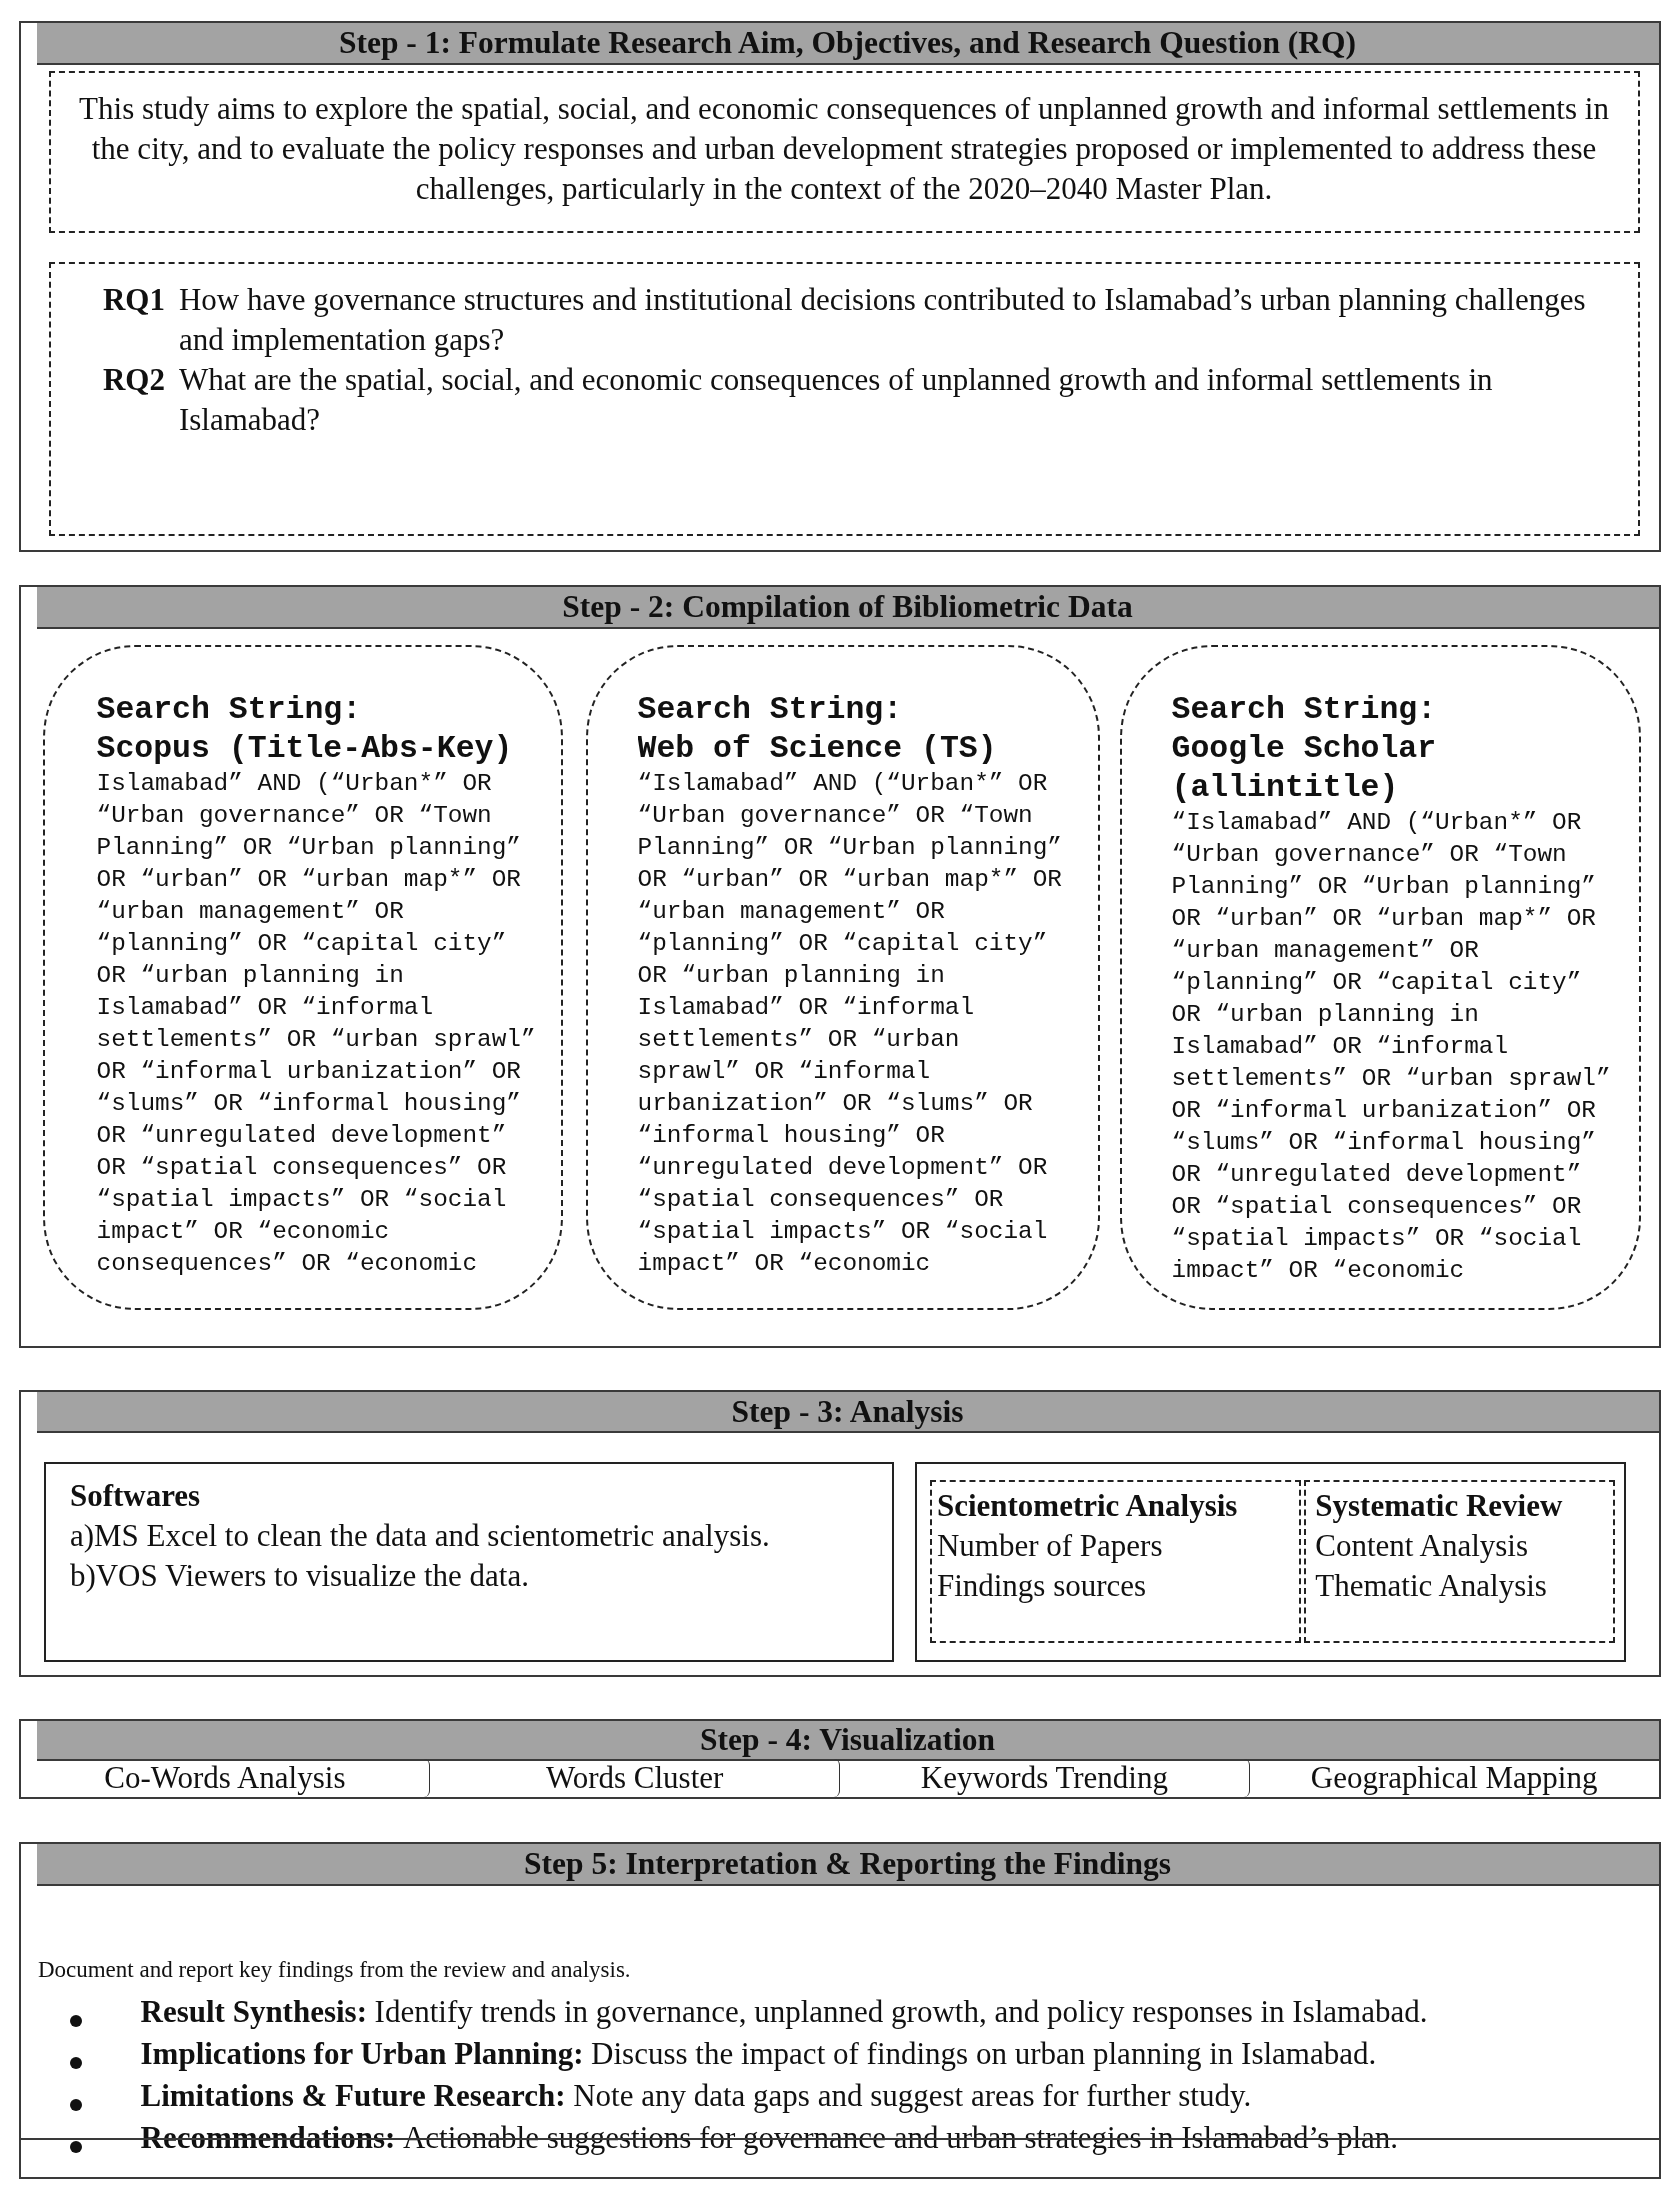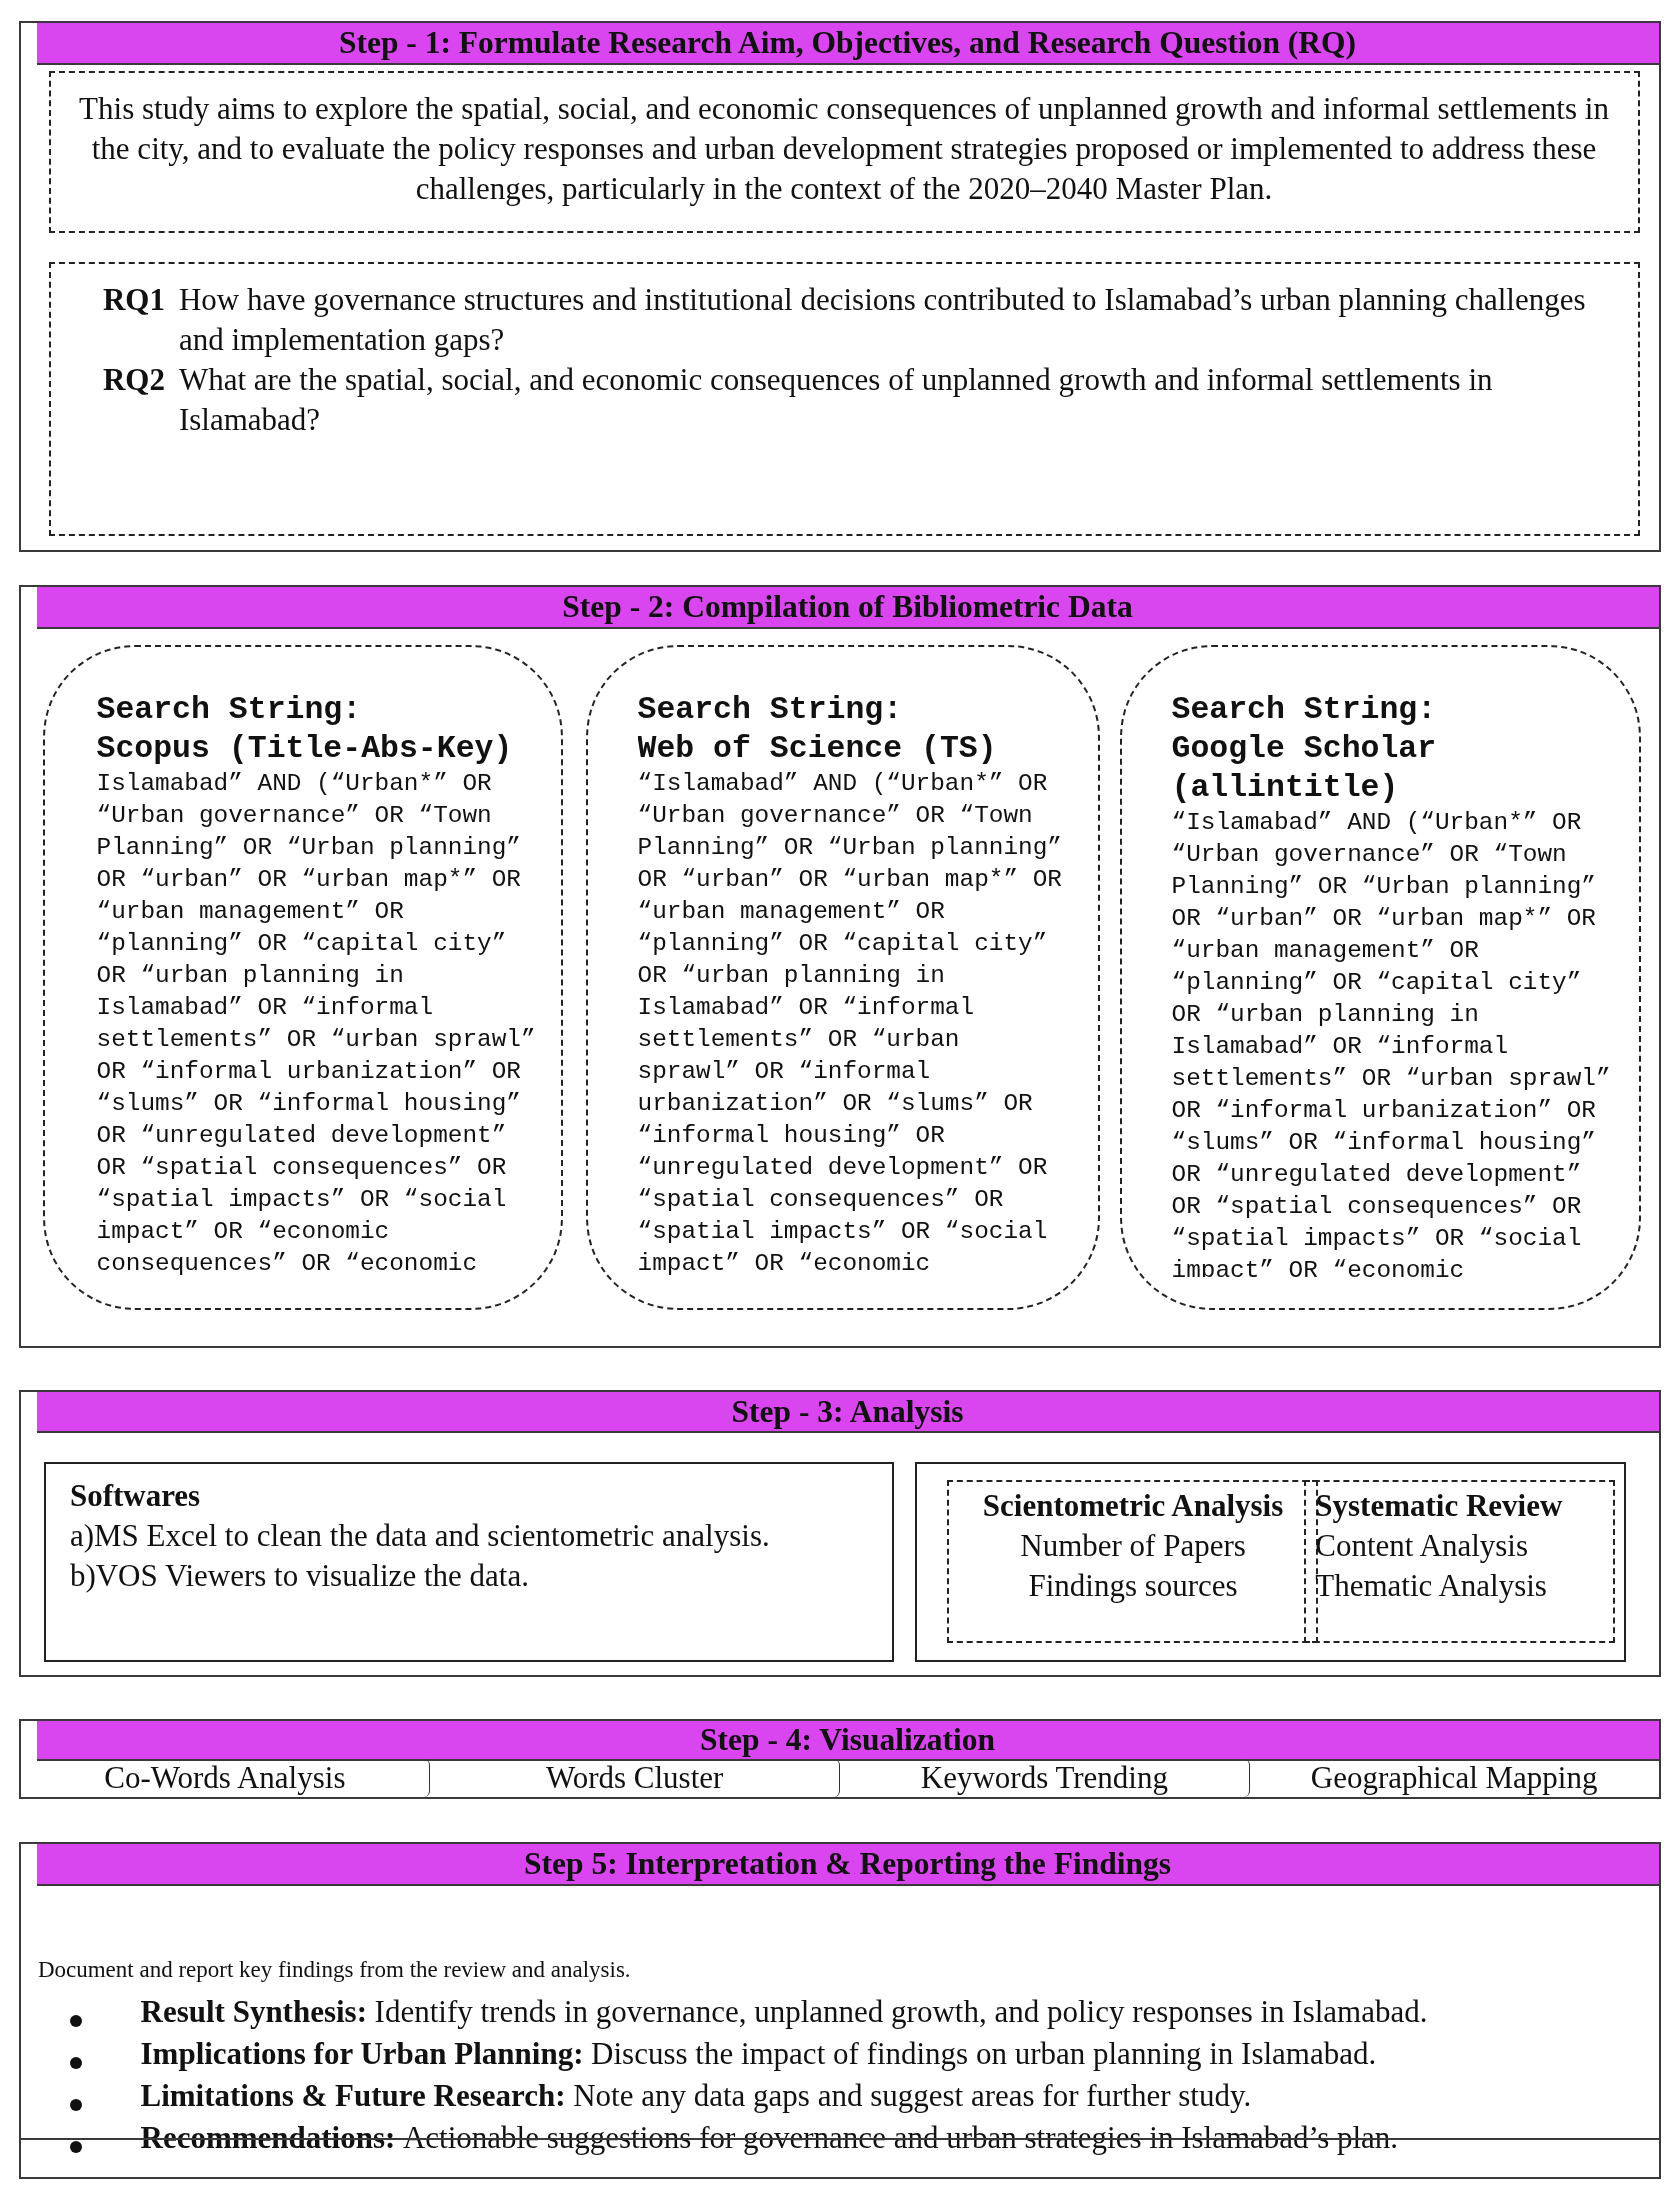--- a/index.html
+++ b/index.html
@@ -1,19 +1,19 @@
 <!DOCTYPE html>
 <html style="font-size:8.7px"><head>
 <meta charset="utf-8">
 <style>
   html, body { margin:0; padding:0; background:#ffffff; }
   body { width:1679px; height:2194px; position:relative; overflow:hidden;
          font-family:"Liberation Serif","DejaVu Serif",serif; color:#111; }
   .step { position:absolute; left:18.5px; width:1642px; border:2.2px solid #3a3a3a; box-sizing:border-box; background:#fff; }
-  .step-header { position:absolute; left:16px; right:0; top:0; background:#d946ef; border-bottom:2.7px solid #3a3a3a;
+  .step-header { position:absolute; left:16px; right:0; top:0; background:#a3a3a3; border-bottom:2.7px solid #3a3a3a;
                  box-sizing:border-box; text-align:center; font-weight:bold; font-size:31.5px; line-height:39px; }
   .dashed-box { position:absolute; border:2.7px dashed #222; box-sizing:border-box; }
   .aim-text { position:absolute; left:22px; right:22px; top:16.3px; text-align:center; font-size:31px; line-height:40px; }
   .rq-list { position:absolute; left:24.4px; right:22px; top:16.3px; font-size:31px; line-height:40px; }
   .rq-item { display:flex;margin-left:28px; }
   .rq-label { font-weight:bold; min-width:76px; }
   .rq-text { flex:1; }
   .round-box { position:absolute; border:2.7px dashed #222; border-radius:92px; box-sizing:border-box; overflow:hidden;font-family:Liberation Mono, monospace; }
   .ss-title { font-weight:bold; font-size:31.5px; line-height:39px; }
   .ss-body { font-size:24.4px; line-height:32px; }
@@ -83,21 +83,21 @@
 <div class="step" style="top:1390px;height:287px;">
   <div class="step-header" style="height:41px;">Step - 3: Analysis</div>
   <div class="solid-box" style="left:23px;top:70px;width:850px;height:200px;">
     <div style="position:absolute;left:24.4px;top:12px;right:11px;">
       <div class="sw-title">Softwares</div>
       <div class="sw-line">a)MS Excel to clean the data and scientometric analysis.</div>
       <div class="sw-line">b)VOS Viewers to visualize the data.</div>
     </div>
   </div>
   <div class="solid-box" style="left:894px;top:70px;width:711px;height:200px;">
-    <div class="dashed-box" style="left:30px;top:16.3px;width:371px;height:163px;text-align:center;">
+    <div class="dashed-box" style="left:13px;top:16.3px;width:371px;height:163px;">
       <div style="position:absolute;left:5.4px;top:3.3px;right:3.3px;">
         <div class="col-title">Scientometric Analysis</div>
         <div class="col-line">Number of Papers</div>
         <div class="col-line">Findings sources</div>
       </div>
     </div>
     <div class="dashed-box" style="left:387px;top:16.3px;width:311px;height:163px;">
       <div style="position:absolute;left:9.8px;top:3.3px;right:3.3px;">
         <div class="col-title">Systematic Review</div>
         <div class="col-line">Content Analysis</div>

